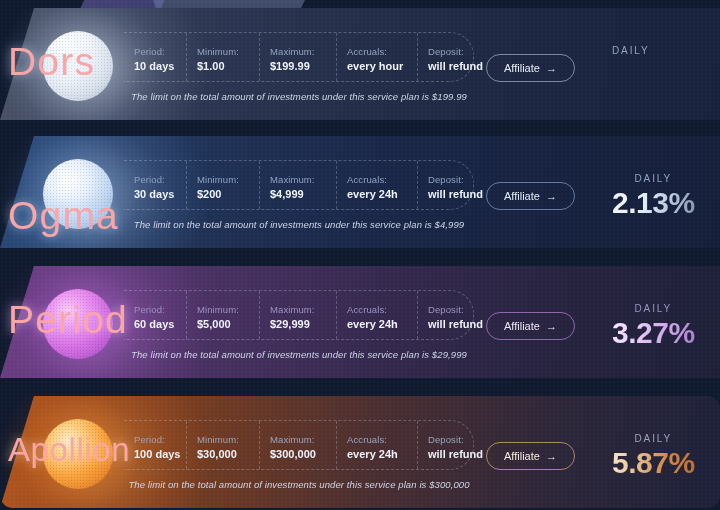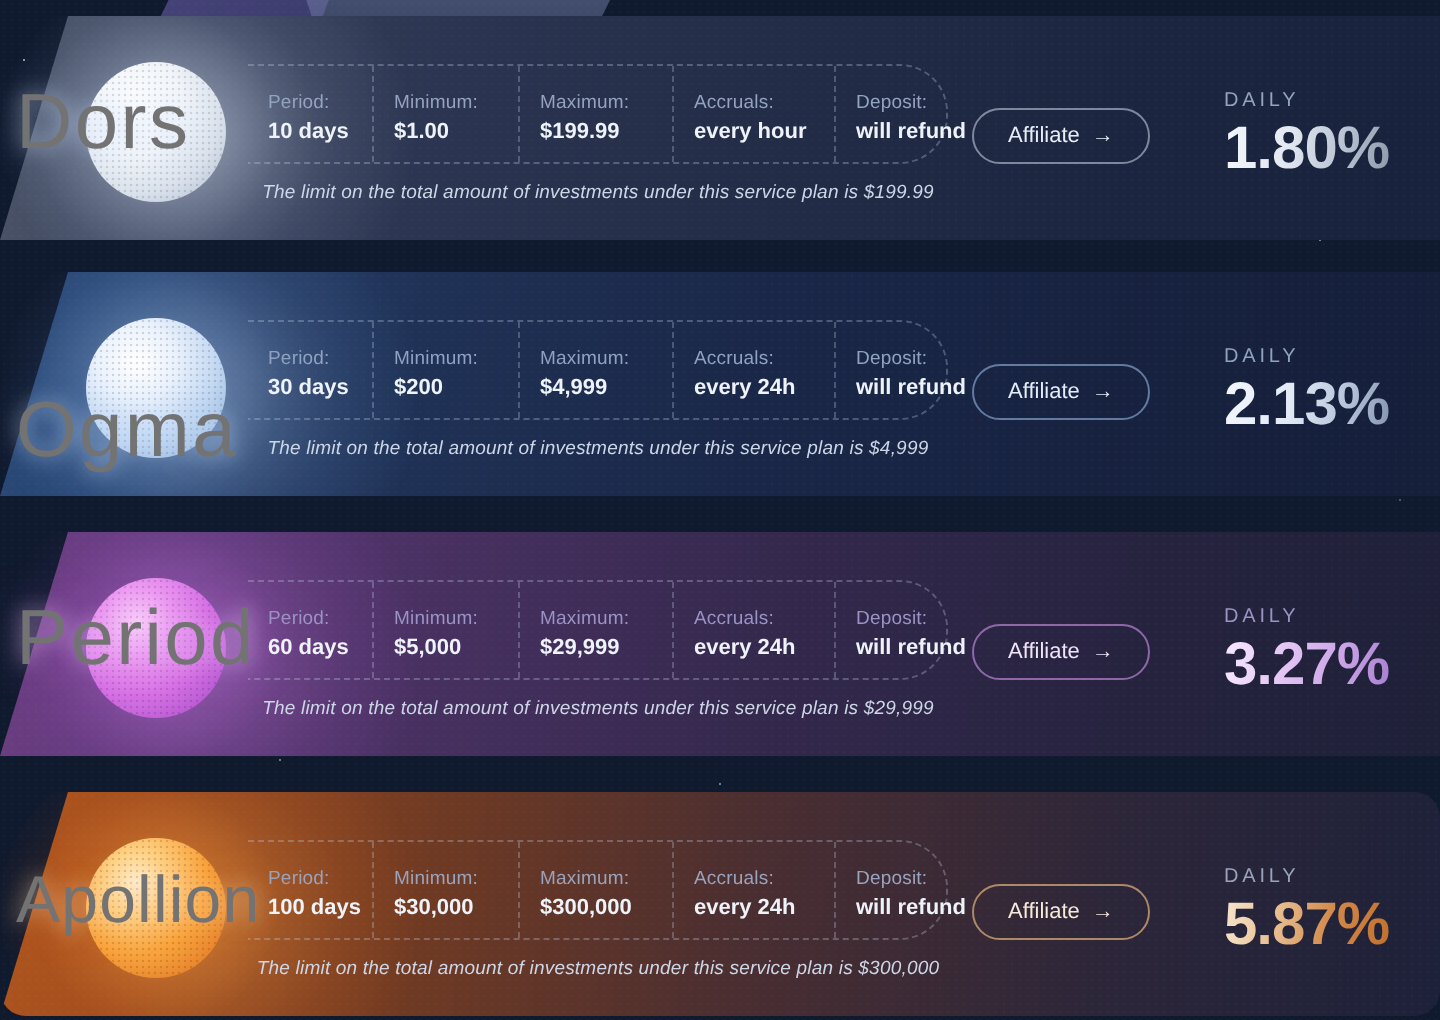--- a/index.html
+++ b/index.html
@@ -64,21 +64,21 @@
 
   
   .orb-wrap{position:absolute;left:26px;top:6px;width:104px;height:104px;}
   .orb-halo{position:absolute;left:-26px;top:-26px;width:156px;height:156px;border-radius:50%;}
   .orb{position:absolute;left:17px;top:17px;width:70px;height:70px;border-radius:50%;
        background-size:3px 3px,100% 100%;}
 
   .plan-name{
     position:absolute;left:8px;top:34px;
     font-size:39px;line-height:1;letter-spacing:1.2px;
-    font-weight:300;color:#737373;
+    font-weight:300;color:#fca5a5;
     text-shadow:0 0 10px rgba(200,220,255,.55),0 0 24px rgba(150,190,255,.35);
     white-space:nowrap;
   }
   .plan-name.sm{font-size:33px;top:37px;letter-spacing:0.6px;}
 
   
   .details{position:absolute;left:124px;top:24px;width:350px;}
   .detail-box{
     position:relative;display:flex;height:48px;
     border:1px dashed rgba(200,212,236,.30);
@@ -102,21 +102,21 @@
   .affiliate-btn{
     position:absolute;top:46px;left:486px;
     height:26px;padding:0 17px;border-radius:14px;
     display:flex;align-items:center;gap:6px;
     background:transparent;cursor:pointer;
     font-size:11px;color:#e6ecf7;
   }
   .aff-arrow{font-size:11px;line-height:1;}
 
   
-  .daily{position:absolute;left:612px;top:38px;text-align:left;}
+  .daily{position:absolute;left:612px;top:38px;text-align:center;}
   .daily-label{font-size:10px;letter-spacing:1.9px;color:#8fa0bd;line-height:1;}
   .daily-value{
     margin-top:4px;font-size:30px;font-weight:700;line-height:1;letter-spacing:-0.5px;
     -webkit-background-clip:text;background-clip:text;color:transparent;
   }
 </style>
 </head>
 <body>
 
 <div id="page">
@@ -162,21 +162,20 @@
             </div>
           </div>
           <div class="limit-note">The limit on the total amount of investments under this service plan is $199.99</div>
         </div>
         <div class="affiliate-btn" style="border: 1px solid rgba(205, 215, 234, 0.55); color: rgb(232, 238, 248);">
           <span>Affiliate</span>
           <span class="aff-arrow">→</span>
         </div>
         <div class="daily">
           <div class="daily-label" style="color: rgb(147, 163, 192);">DAILY</div>
-          <div class="daily-value" style="background-image: linear-gradient(100deg, rgb(244, 247, 251) 0%, rgb(227, 233, 242) 38%, rgb(185, 195, 211) 70%, rgb(141, 152, 170) 100%);">1.80%</div>
         </div>
       </div>
       <div class="plan-row" style="top: 136px;">
         <div class="row-shape">
           <div class="row-skin" style="background: linear-gradient(100deg, rgb(43, 74, 120) 0%, rgb(38, 64, 107) 12%, rgb(31, 49, 85) 30%, rgb(26, 39, 72) 52%, rgb(23, 34, 64) 76%, rgb(21, 31, 58) 100%);"></div>
           <div class="row-glow" style="left: -10px; top: -34px; width: 230px; height: 190px; background: radial-gradient(circle, rgba(205, 225, 250, 0.5) 0%, rgba(140, 180, 235, 0.18) 45%, rgba(90, 140, 210, 0) 72%); opacity: 0.55;"></div>
           <div class="row-skin bg-dots"></div>
         </div>
         <div class="orb-wrap">
           <div class="orb-halo" style="background: radial-gradient(circle, rgba(215, 233, 255, 0.46) 0%, rgba(150, 190, 240, 0.2) 34%, rgba(95, 145, 215, 0.06) 56%, rgba(70, 110, 180, 0) 72%);"></div>

